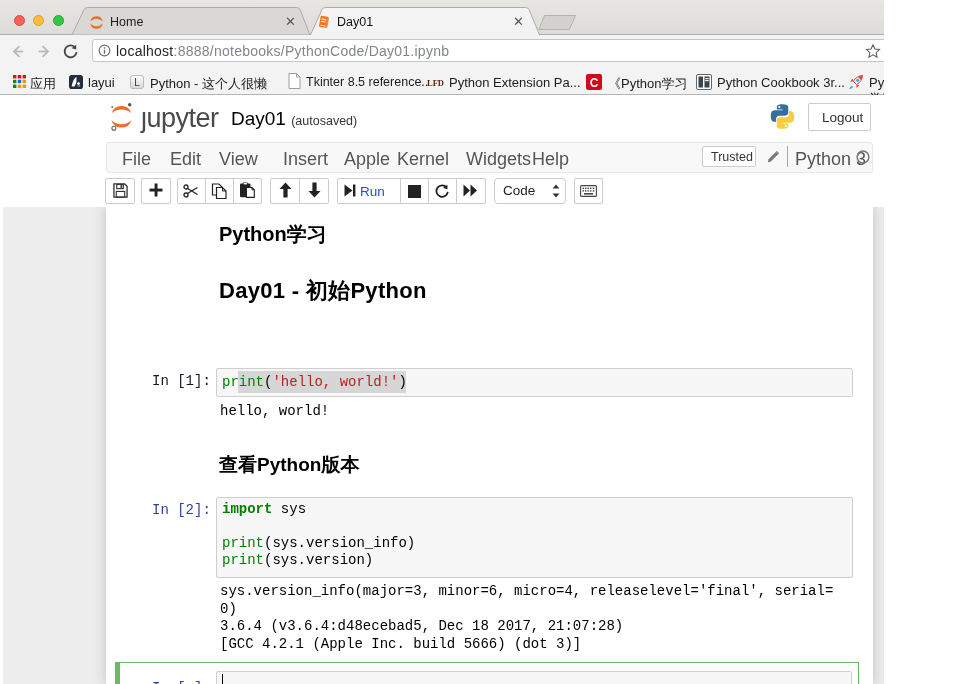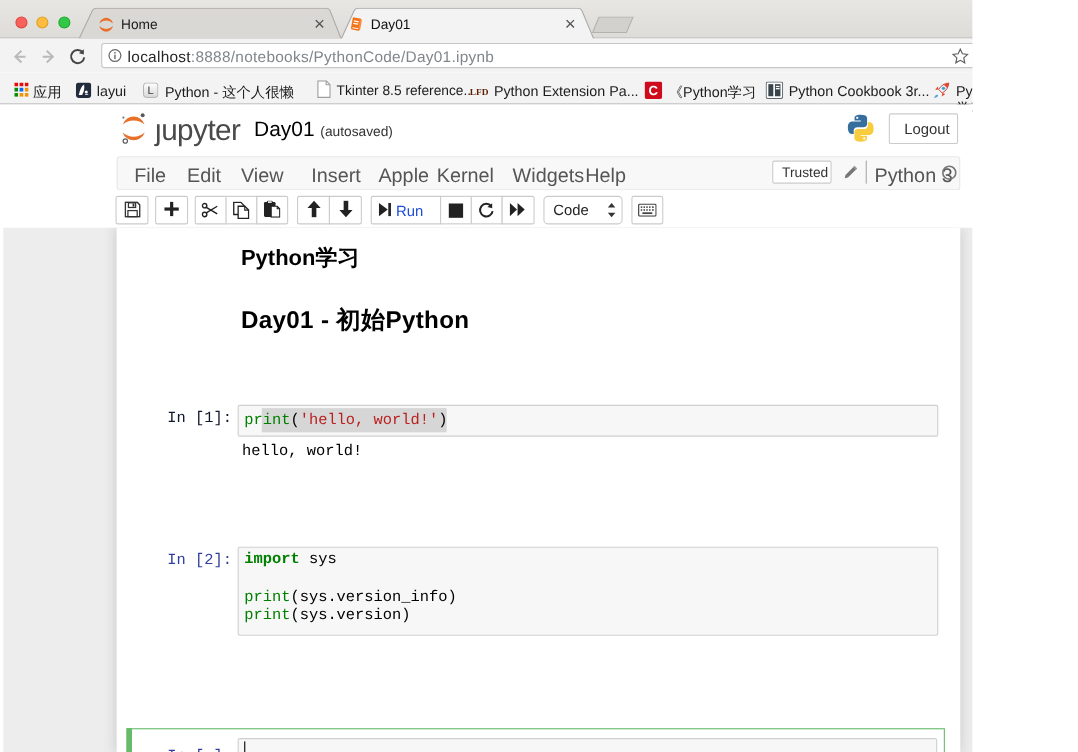--- a/index.html
+++ b/index.html
@@ -315,24 +315,26 @@
 
 <div class="abs" style="left:219px;top:221px;font-size:20px;font-weight:bold;color:#000">Python学习</div>
 <div class="abs" style="left:219px;top:276px;font-size:22px;font-weight:bold;letter-spacing:0.3px;color:#000">Day01 - 初始Python</div>
 
 <div class="abs mono" style="left:152px;top:373px;color:#0f172a">In [1]:</div>
 <div class="abs" style="left:216px;top:368px;width:637px;height:29px;background:#f7f7f7;border:1px solid #cfcfcf;border-radius:2px;box-sizing:border-box"></div>
 <div class="abs" style="left:238px;top:371px;width:168px;height:22px;background:#d6d6d6"></div>
 <div class="abs mono" style="left:222px;top:374px"><span class="bi">print</span>(<span class="str">'hello, world!'</span>)</div>
 <div class="abs mono" style="left:220px;top:403px">hello, world!</div>
 
+<div class="abs" style="left:219px;top:451.5px;font-size:19px;font-weight:bold;color:#000">查看Python版本</div>
 
 <div class="abs mono" style="left:152px;top:502px;color:#303F9F">In [2]:</div>
 <div class="abs" style="left:216px;top:497px;width:637px;height:81px;background:#f7f7f7;border:1px solid #cfcfcf;border-radius:2px;box-sizing:border-box"></div>
 <div class="abs mono" style="left:222px;top:501px"><span class="kw">import</span> sys<br><br><span class="bi">print</span>(sys.version_info)<br><span class="bi">print</span>(sys.version)</div>
+<div class="abs mono" style="left:220px;top:583px;line-height:17.5px">sys.version_info(major=3, minor=6, micro=4, releaselevel='final', serial=<br>0)<br>3.6.4 (v3.6.4:d48ecebad5, Dec 18 2017, 21:07:28)<br>[GCC 4.2.1 (Apple Inc. build 5666) (dot 3)]</div>
 
 <div class="abs" style="left:115px;top:662px;width:744px;height:40px;background:#fff;border:1px solid #66BB6A;box-sizing:border-box"></div>
 <div class="abs" style="left:115px;top:662px;width:5px;height:22px;background:#66BB6A"></div>
 <div class="abs mono" style="left:152px;top:680px;color:#303F9F">In [ ]:</div>
 <div class="abs" style="left:216px;top:671px;width:636px;height:20px;background:#f7f7f7;border:1px solid #cfcfcf;border-radius:2px;box-sizing:border-box"></div>
 <div class="abs" style="left:222px;top:674px;width:1.4px;height:12px;background:#000"></div>
 
 </div>
 
 </body></html>

